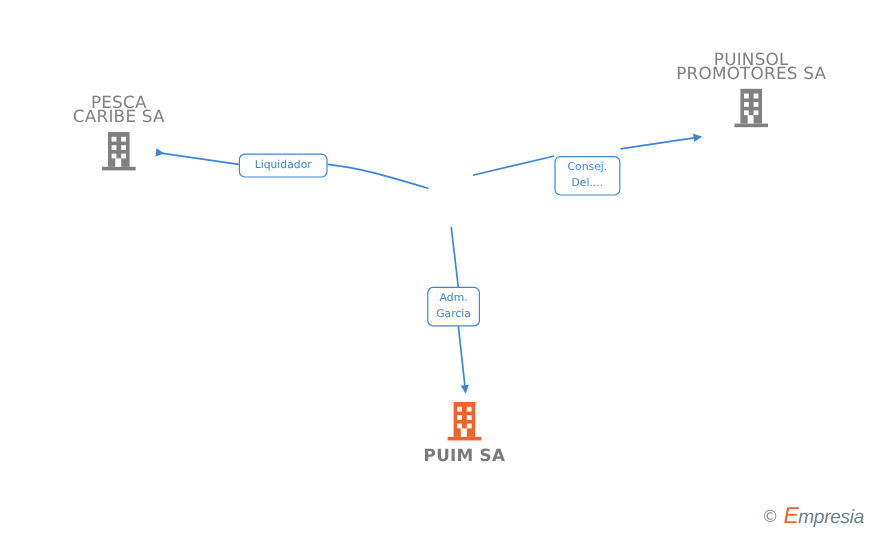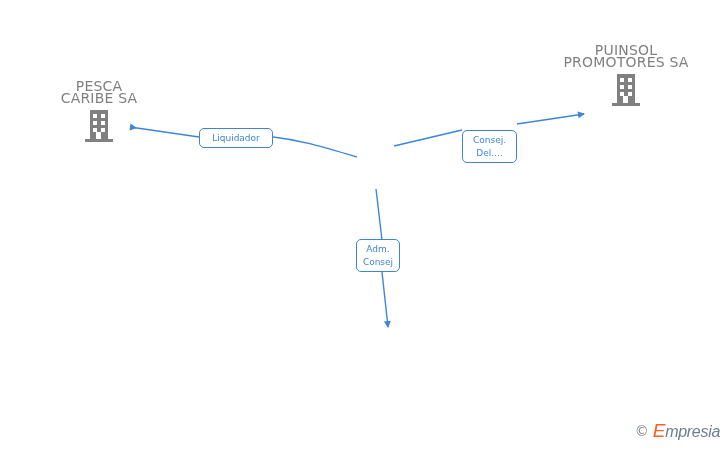--- a/index.html
+++ b/index.html
@@ -153,33 +153,49 @@
         <rect x="9" y="13" width="4" height="4" fill="#ffffff"></rect>
         <rect x="17" y="13" width="4" height="4" fill="#ffffff"></rect>
         <rect x="9" y="20" width="4" height="4" fill="#ffffff"></rect>
         <rect x="17" y="20" width="4" height="4" fill="#ffffff"></rect>
         <rect x="12" y="24" width="5" height="7" fill="#ffffff"></rect>
       </svg>
     </div>
   </div>
 
 
+  <div class="node" style="left:307px; top:330px;">
+    <div class="icon-wrap">
+      <svg width="30" height="38" viewBox="0 0 30 38">
+        <rect x="6" y="2" width="18" height="29" fill="#f4622a"></rect>
+        <rect x="1" y="31" width="28" height="3" fill="#f4622a"></rect>
+        <rect x="9" y="6" width="4" height="4" fill="#ffffff"></rect>
+        <rect x="17" y="6" width="4" height="4" fill="#ffffff"></rect>
+        <rect x="9" y="13" width="4" height="4" fill="#ffffff"></rect>
+        <rect x="17" y="13" width="4" height="4" fill="#ffffff"></rect>
+        <rect x="9" y="20" width="4" height="4" fill="#ffffff"></rect>
+        <rect x="17" y="20" width="4" height="4" fill="#ffffff"></rect>
+        <rect x="12" y="24" width="5" height="7" fill="#ffffff"></rect>
+      </svg>
+    </div>
+    <div class="node-label bold">PUIM SA</div>
+  </div>
 
   <div class="rel-box" style="left:199px; top:128px; width:74px; height:20px;align-items:center;">
     <span>Liquidador</span>
   </div>
 
   <div class="rel-box" style="left:462px; top:112px; width:55px; height:33px;margin-top:18px;">
     <span>Consej.
 Del....</span>
   </div>
 
   <div class="rel-box" style="left:356px; top:239px; width:44px; height:33px;">
     <span>Adm.
-Consej</span>
+Garcia</span>
   </div>
 
   <div id="watermark">
     <span class="copy">©</span>
     <span class="brand"><span class="cap">E</span><span>mpresia</span></span>
   </div>
 
 </div>
 
 </body></html>

